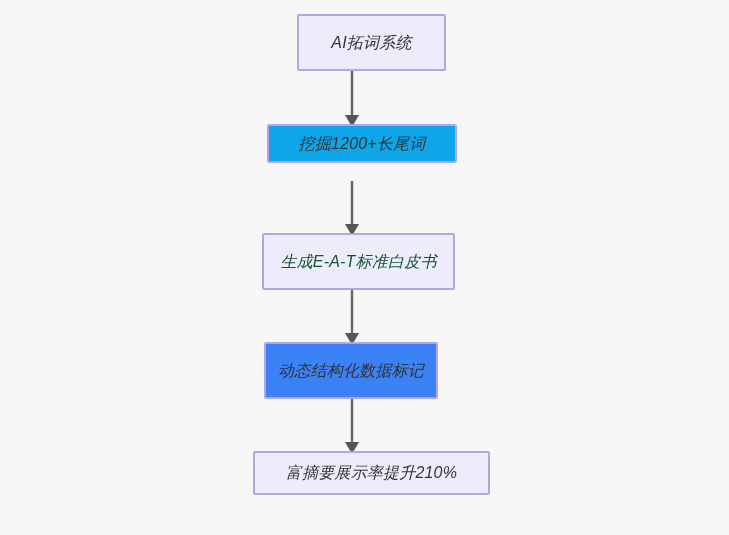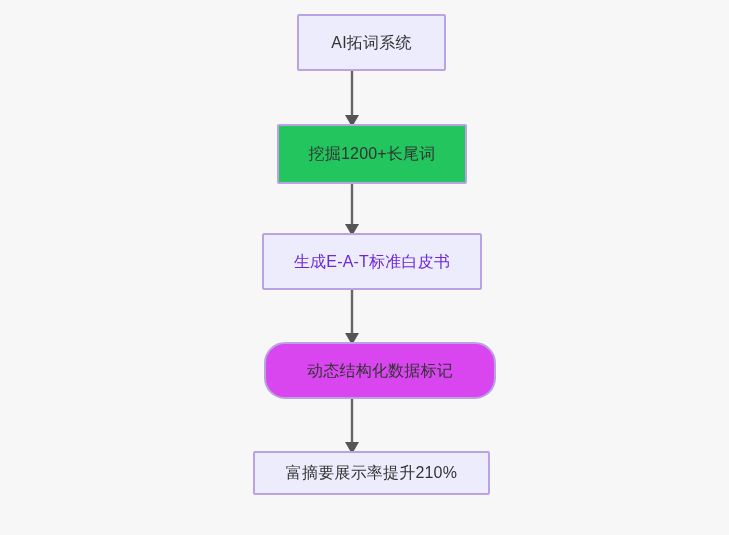--- a/index.html
+++ b/index.html
@@ -28,20 +28,21 @@
     align-items: center;
     justify-content: center;
     color: #333333;
     font-size: 16px;
     line-height: 1.2;
     letter-spacing: 0.2px;
     white-space: nowrap;
   }
   .node-label {
     display: block;
+    font-style: italic;
   }
   .connector {
     position: absolute;
     width: 40px;
   }
   .connector svg {
     display: block;
     overflow: visible;
   }
 </style>
@@ -75,29 +76,29 @@
     <svg width="40" height="60" viewBox="0 0 40 60" aria-hidden="true">
       <line x1="20" y1="0" x2="20" y2="47" stroke="#666666" stroke-width="2.4"></line>
       <polygon points="20,55 13,43 27,43" fill="#555555"></polygon>
     </svg>
   </div>
 
   <div class="node" style="left: 297px; top: 14px; width: 149px; height: 57px; background: rgb(236, 236, 253); border-color: rgb(185, 163, 227); color: rgb(51, 51, 51);">
     <span class="node-label">AI拓词系统</span>
   </div>
 
-  <div class="node" style="left: 277px; top: 124px; width: 190px; height: 60px; background: #22c55e; border-color: rgb(185, 163, 227); color: rgb(51, 51, 51);">
+  <div class="node" style="left: 267px; top: 124px; width: 190px; height: 39px; background: #0ea5e9; border-color: rgb(185, 163, 227); color: rgb(51, 51, 51);">
     <span class="node-label">挖掘1200+长尾词</span>
   </div>
 
-  <div class="node" style="left: 262px; top: 233px; width: 220px; height: 57px; background: rgb(236, 236, 253); border-color: rgb(185, 163, 227); color: #6d28d9;">
+  <div class="node" style="left: 262px; top: 233px; width: 193px; height: 57px; background: rgb(236, 236, 253); border-color: rgb(185, 163, 227); color: #14532d;">
     <span class="node-label">生成E-A-T标准白皮书</span>
   </div>
 
-  <div class="node" style="left: 264px; top: 342px; width: 232px; height: 57px; background: #d946ef; border-color: rgb(185, 163, 227); color: rgb(51, 51, 51); border-radius: 21px;">
+  <div class="node" style="left: 264px; top: 342px; width: 174px; height: 57px; background: #3b82f6; border-color: rgb(185, 163, 227); color: rgb(51, 51, 51);">
     <span class="node-label">动态结构化数据标记</span>
   </div>
 
   <div class="node" style="left: 253px; top: 451px; width: 237px; height: 44px; background: rgb(236, 236, 253); border-color: rgb(185, 163, 227); color: rgb(51, 51, 51);">
     <span class="node-label">富摘要展示率提升210%</span>
   </div>
 
 </div>
 
 </body></html>

